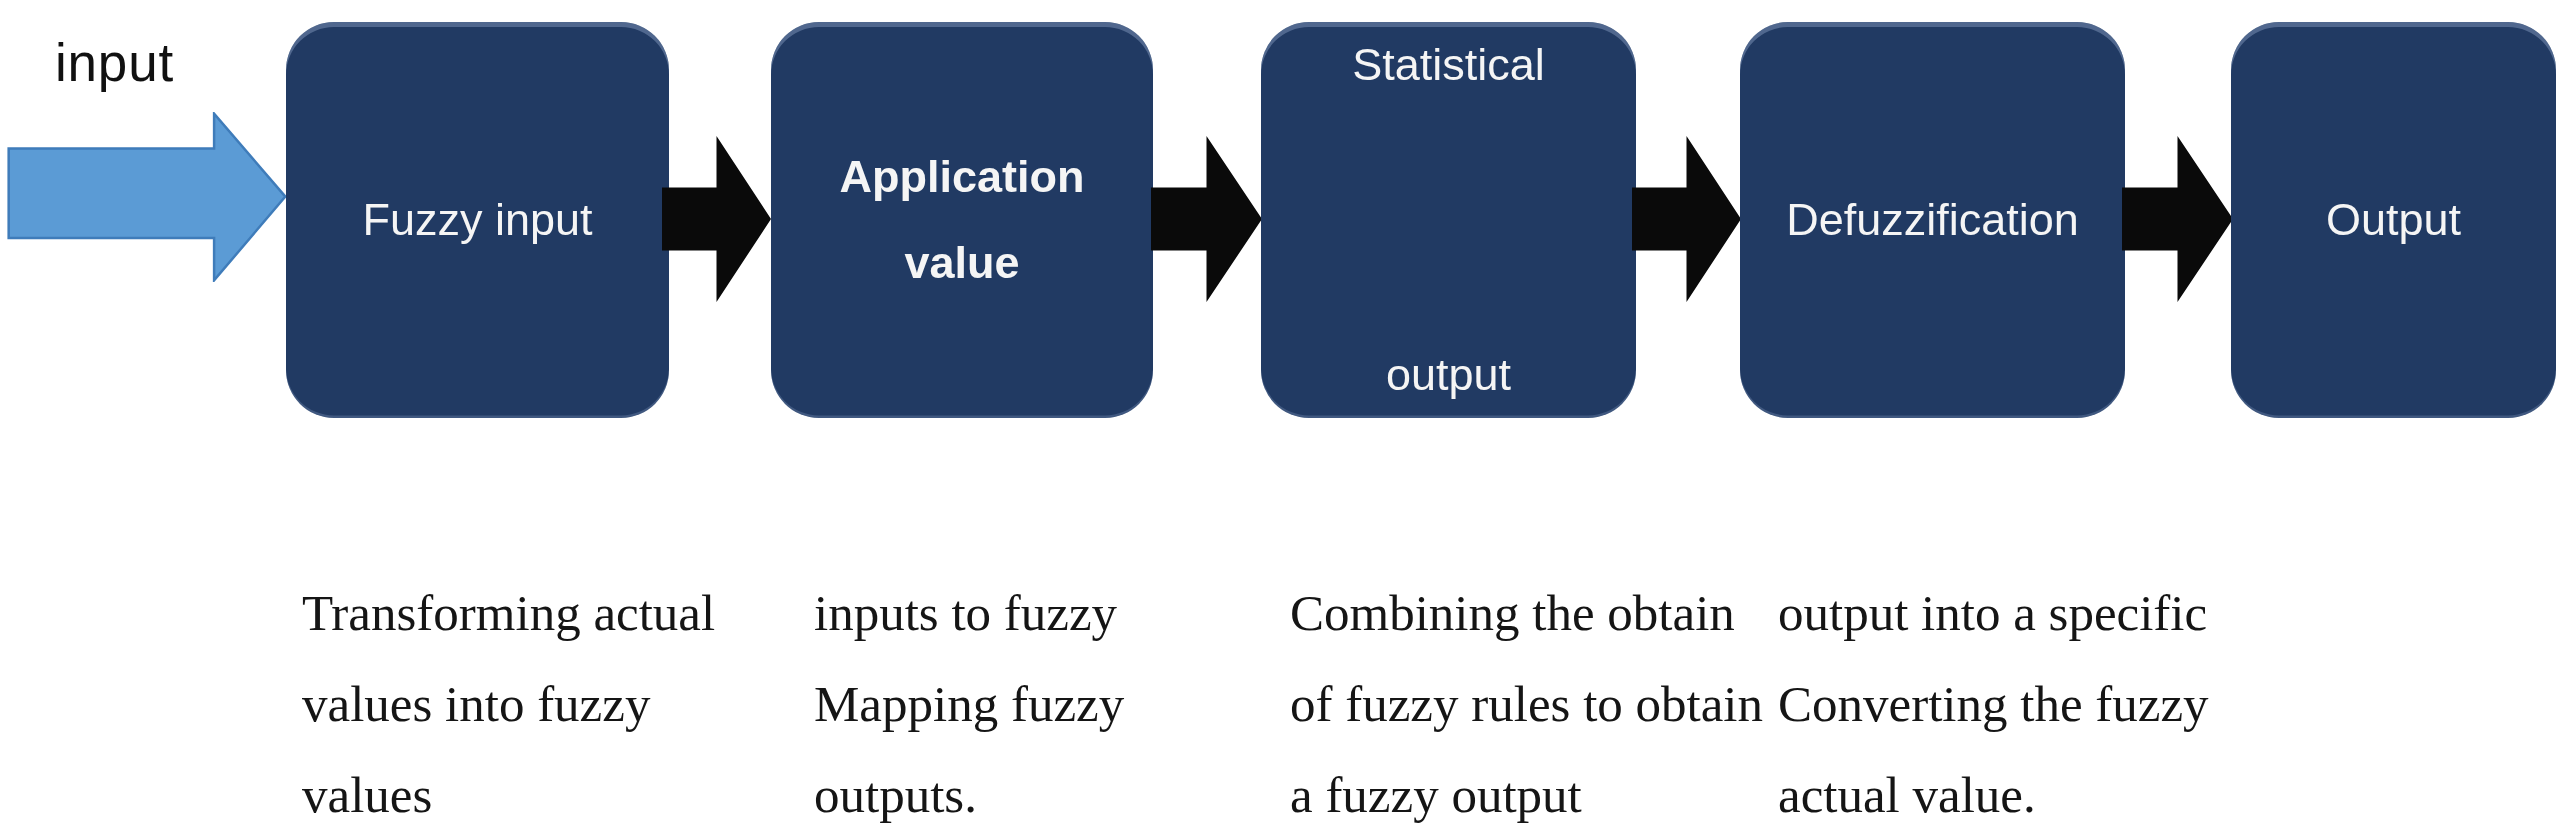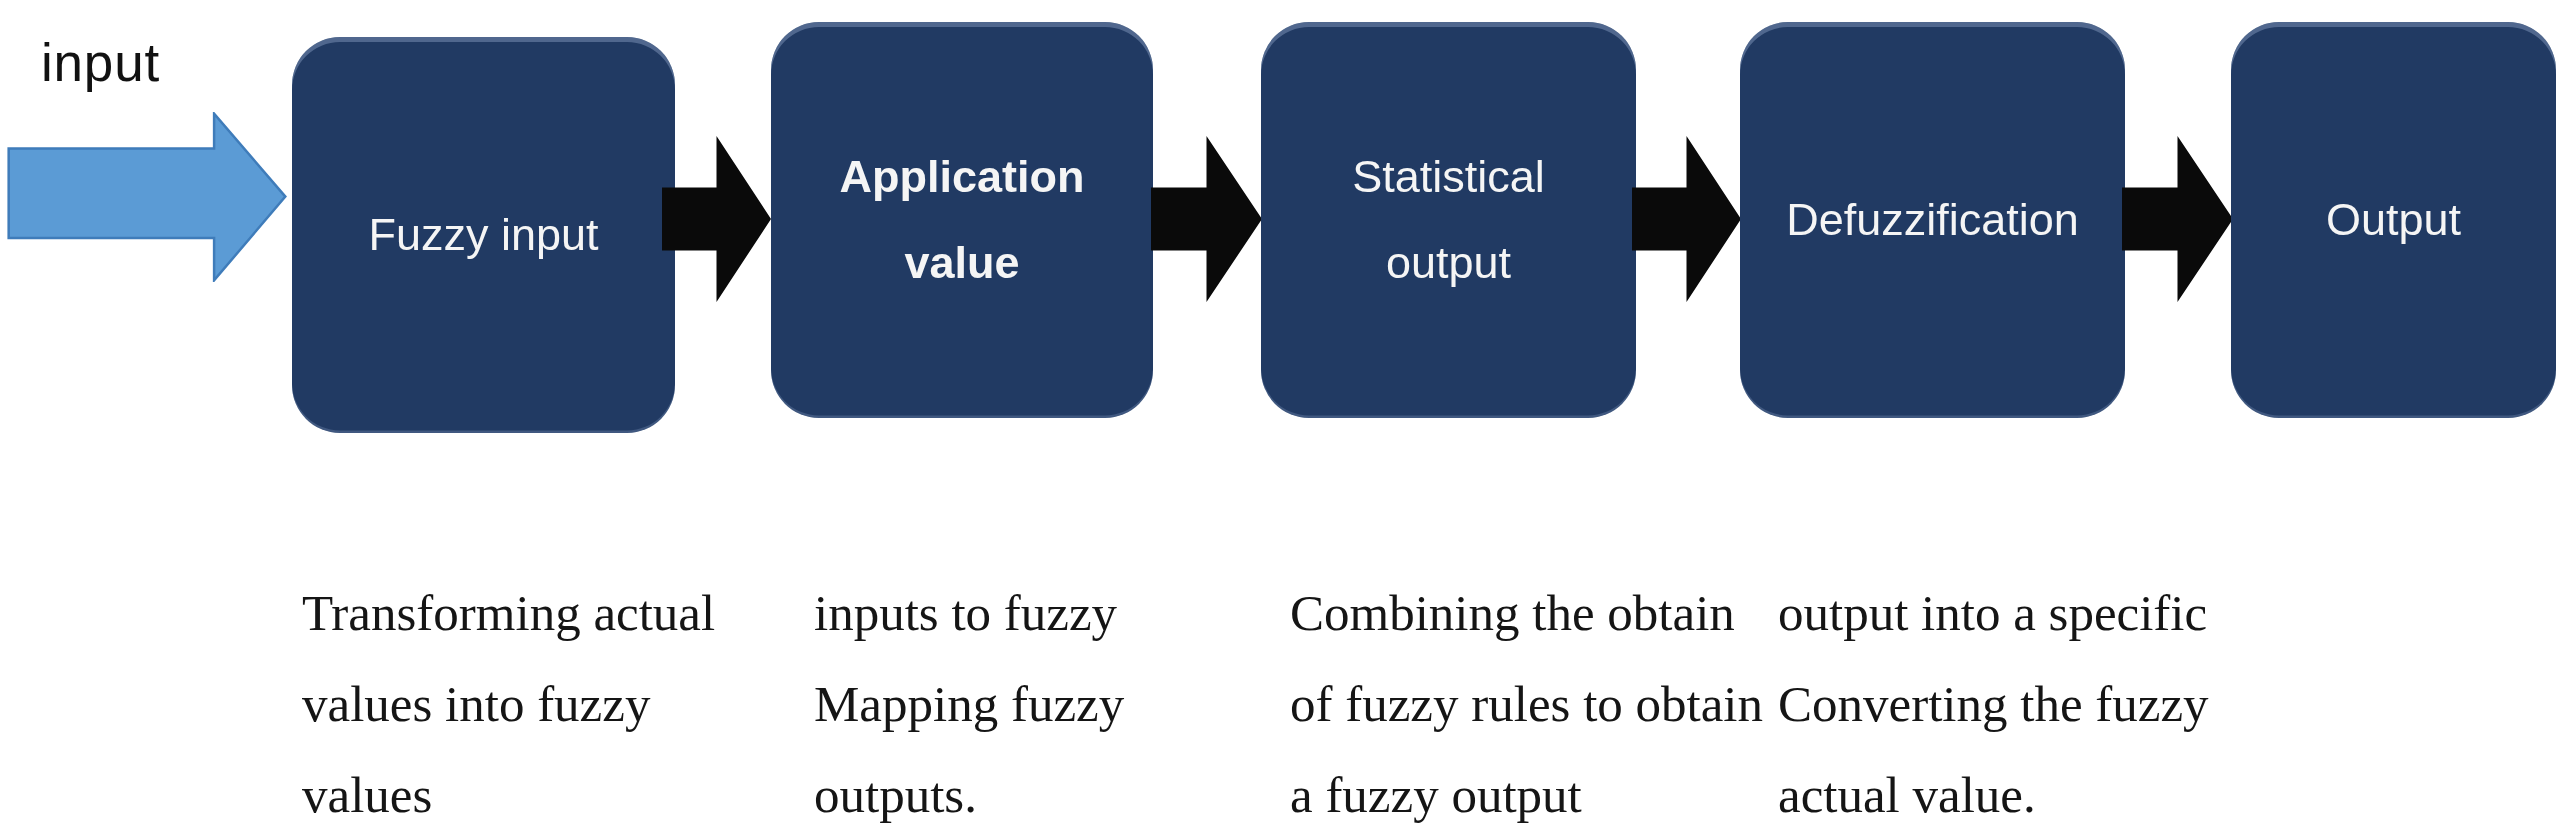--- a/index.html
+++ b/index.html
@@ -8,21 +8,21 @@
     position: relative;
     width: 2576px;
     height: 838px;
     background: var(--page-bg, #ffffff);
     font-family: "Liberation Sans", sans-serif;
     overflow: hidden;
   }
 
   .input-label {
     position: absolute;
-    left: 41px;
+    left: 55px;
     top: 31.5px;
     font-size: 53px;
     color: #111111;
     letter-spacing: 0.8px;
   }
 
   .input-arrow {
     position: absolute;
     left: 6.6px;
     top: 112px;
@@ -48,23 +48,23 @@
     justify-content: center;
     text-align: center;
   }
   .box .line {
     color: var(--box-text, #f5f5f5);
     font-size: 45px;
     line-height: 86px;
     white-space: nowrap;
   }
 
-  .b1 { left: 292px;  width: 383px; margin-top: 15px; }
+  .b1 { left: 286px;  width: 383px; }
   .b2 { left: 771px;  width: 382px; font-weight: bold; }
-  .b3 { left: 1261px; width: 375px; }
+  .b3 { left: 1261px; width: 375px; justify-content: space-between; }
   .b4 { left: 1740px; width: 385px; }
   .b5 { left: 2231px; width: 325px; }
 
   .flow-arrow {
     position: absolute;
     top: 136px;
     height: 166px;
   }
   .flow-arrow polygon { fill: var(--flow-arrow, #0a0a0a); }
   .a1 { left: 662px;  width: 109px; }

